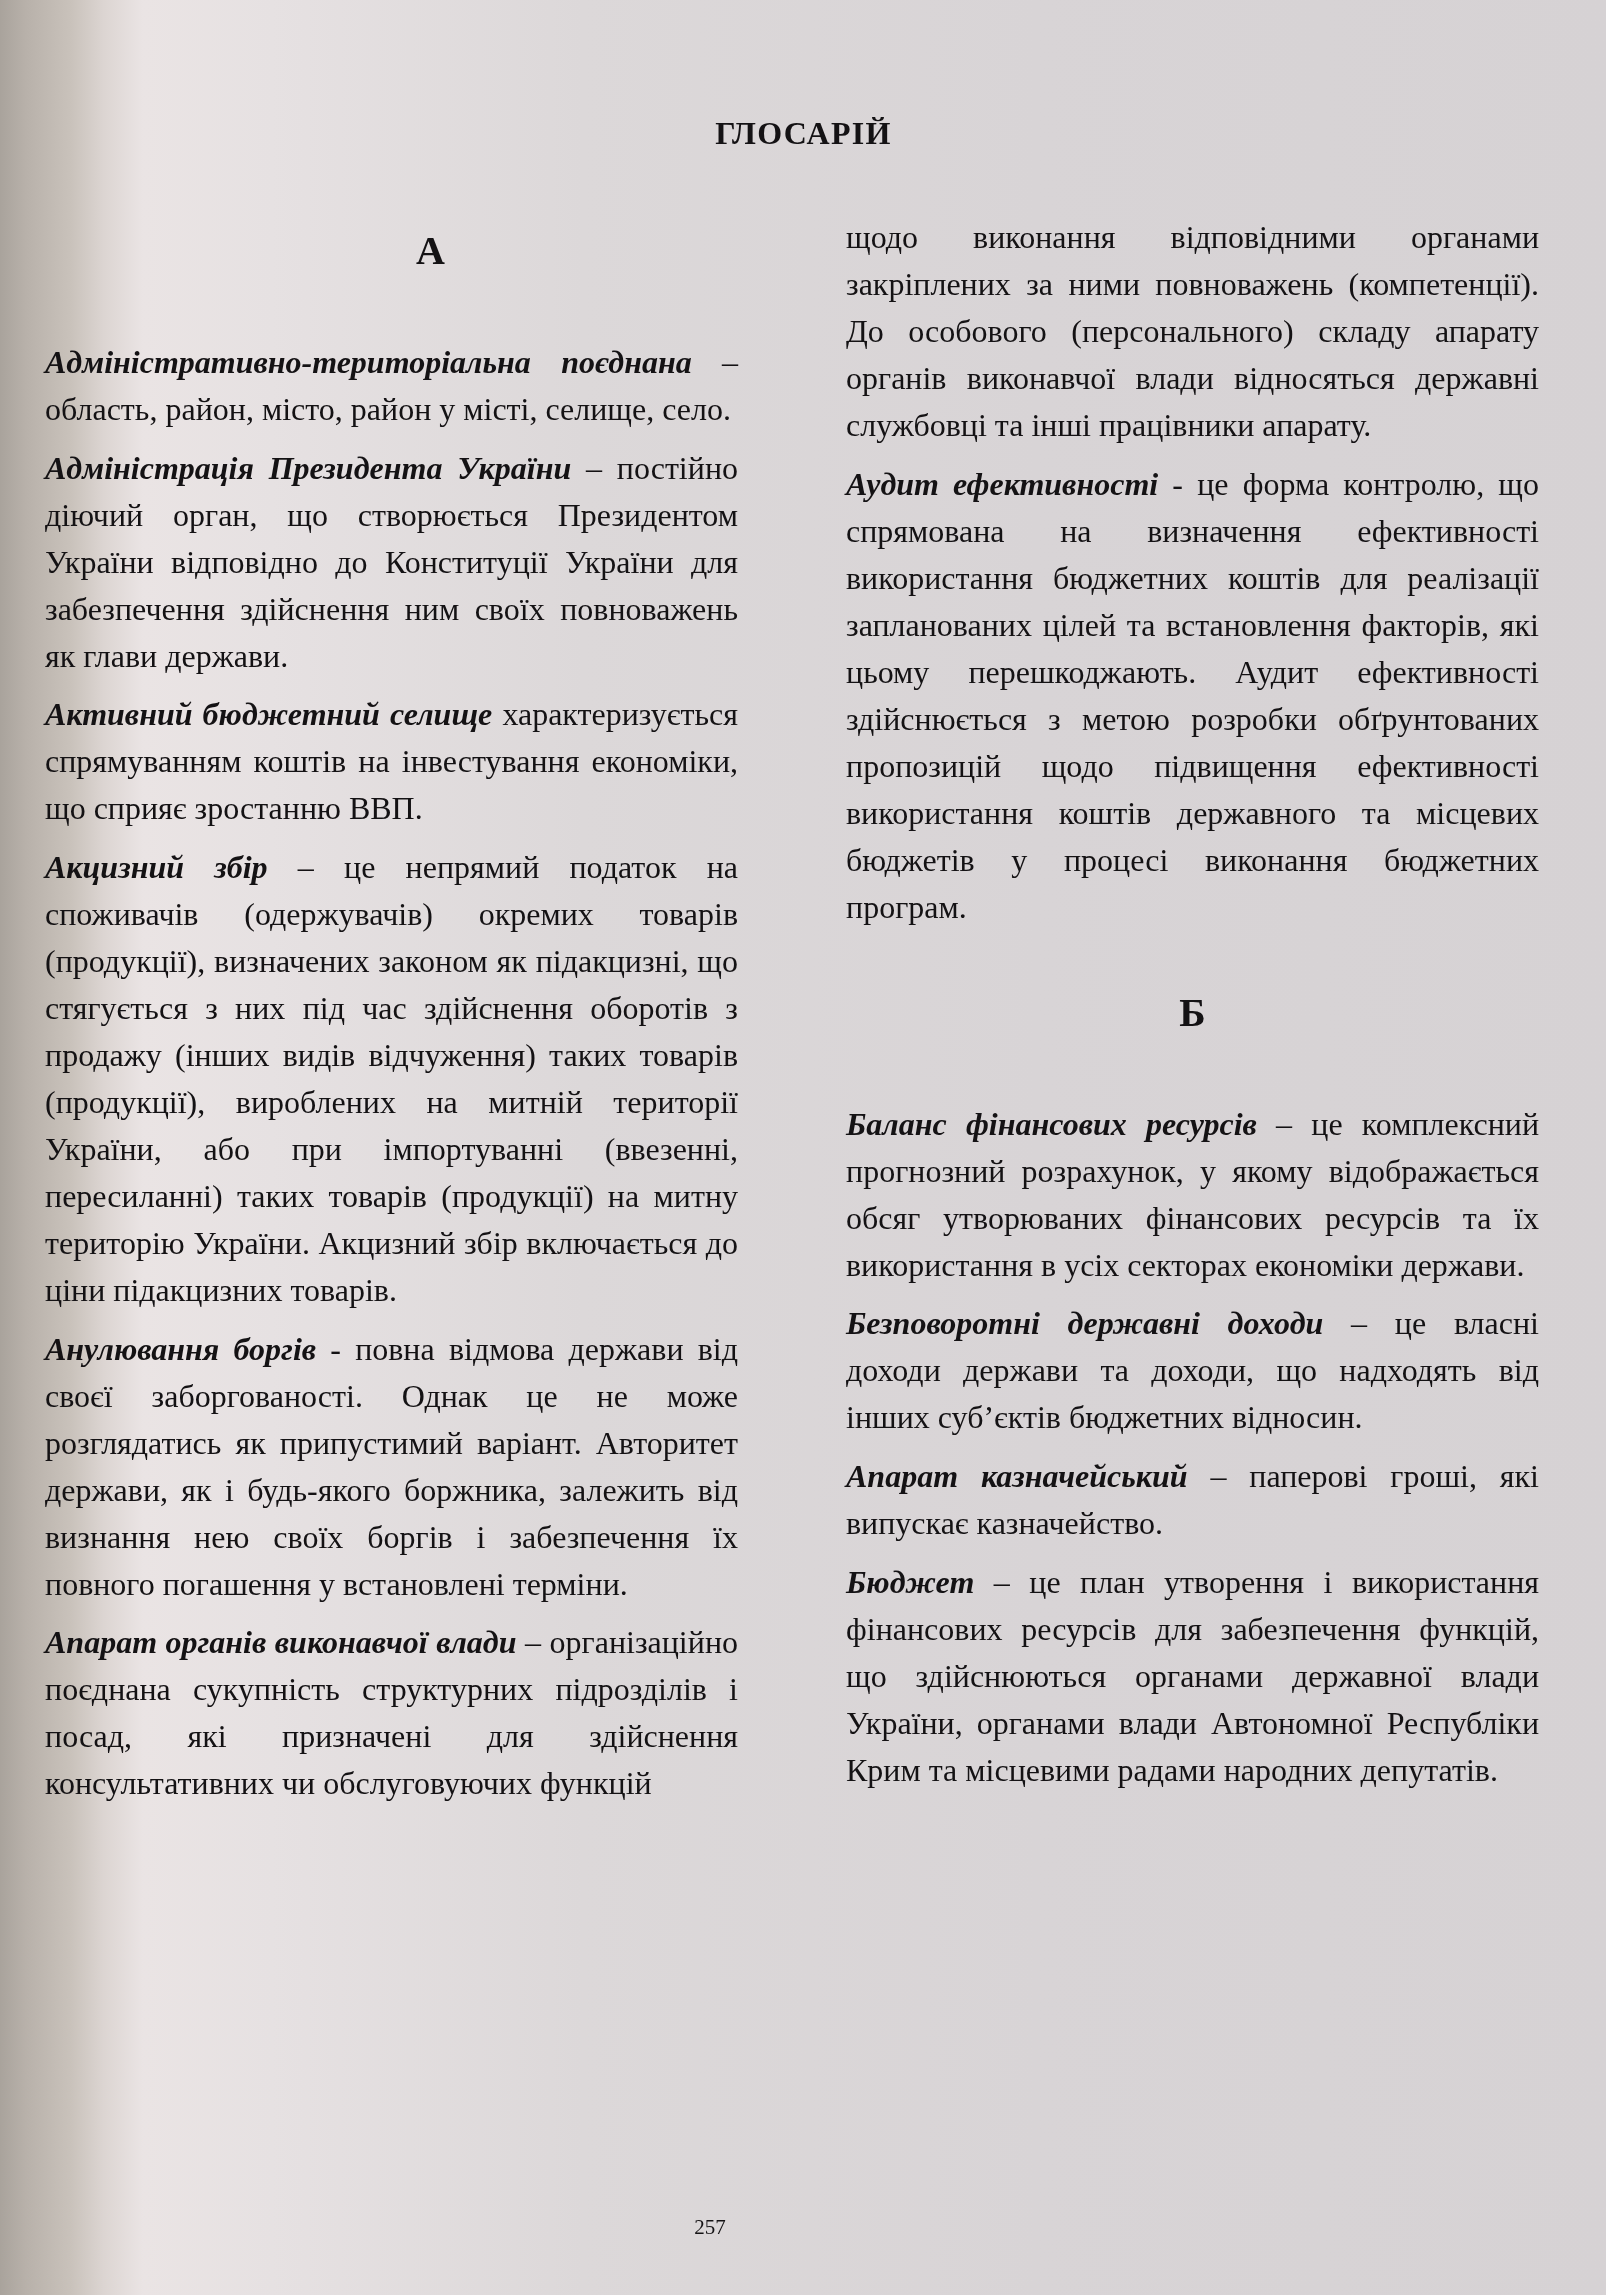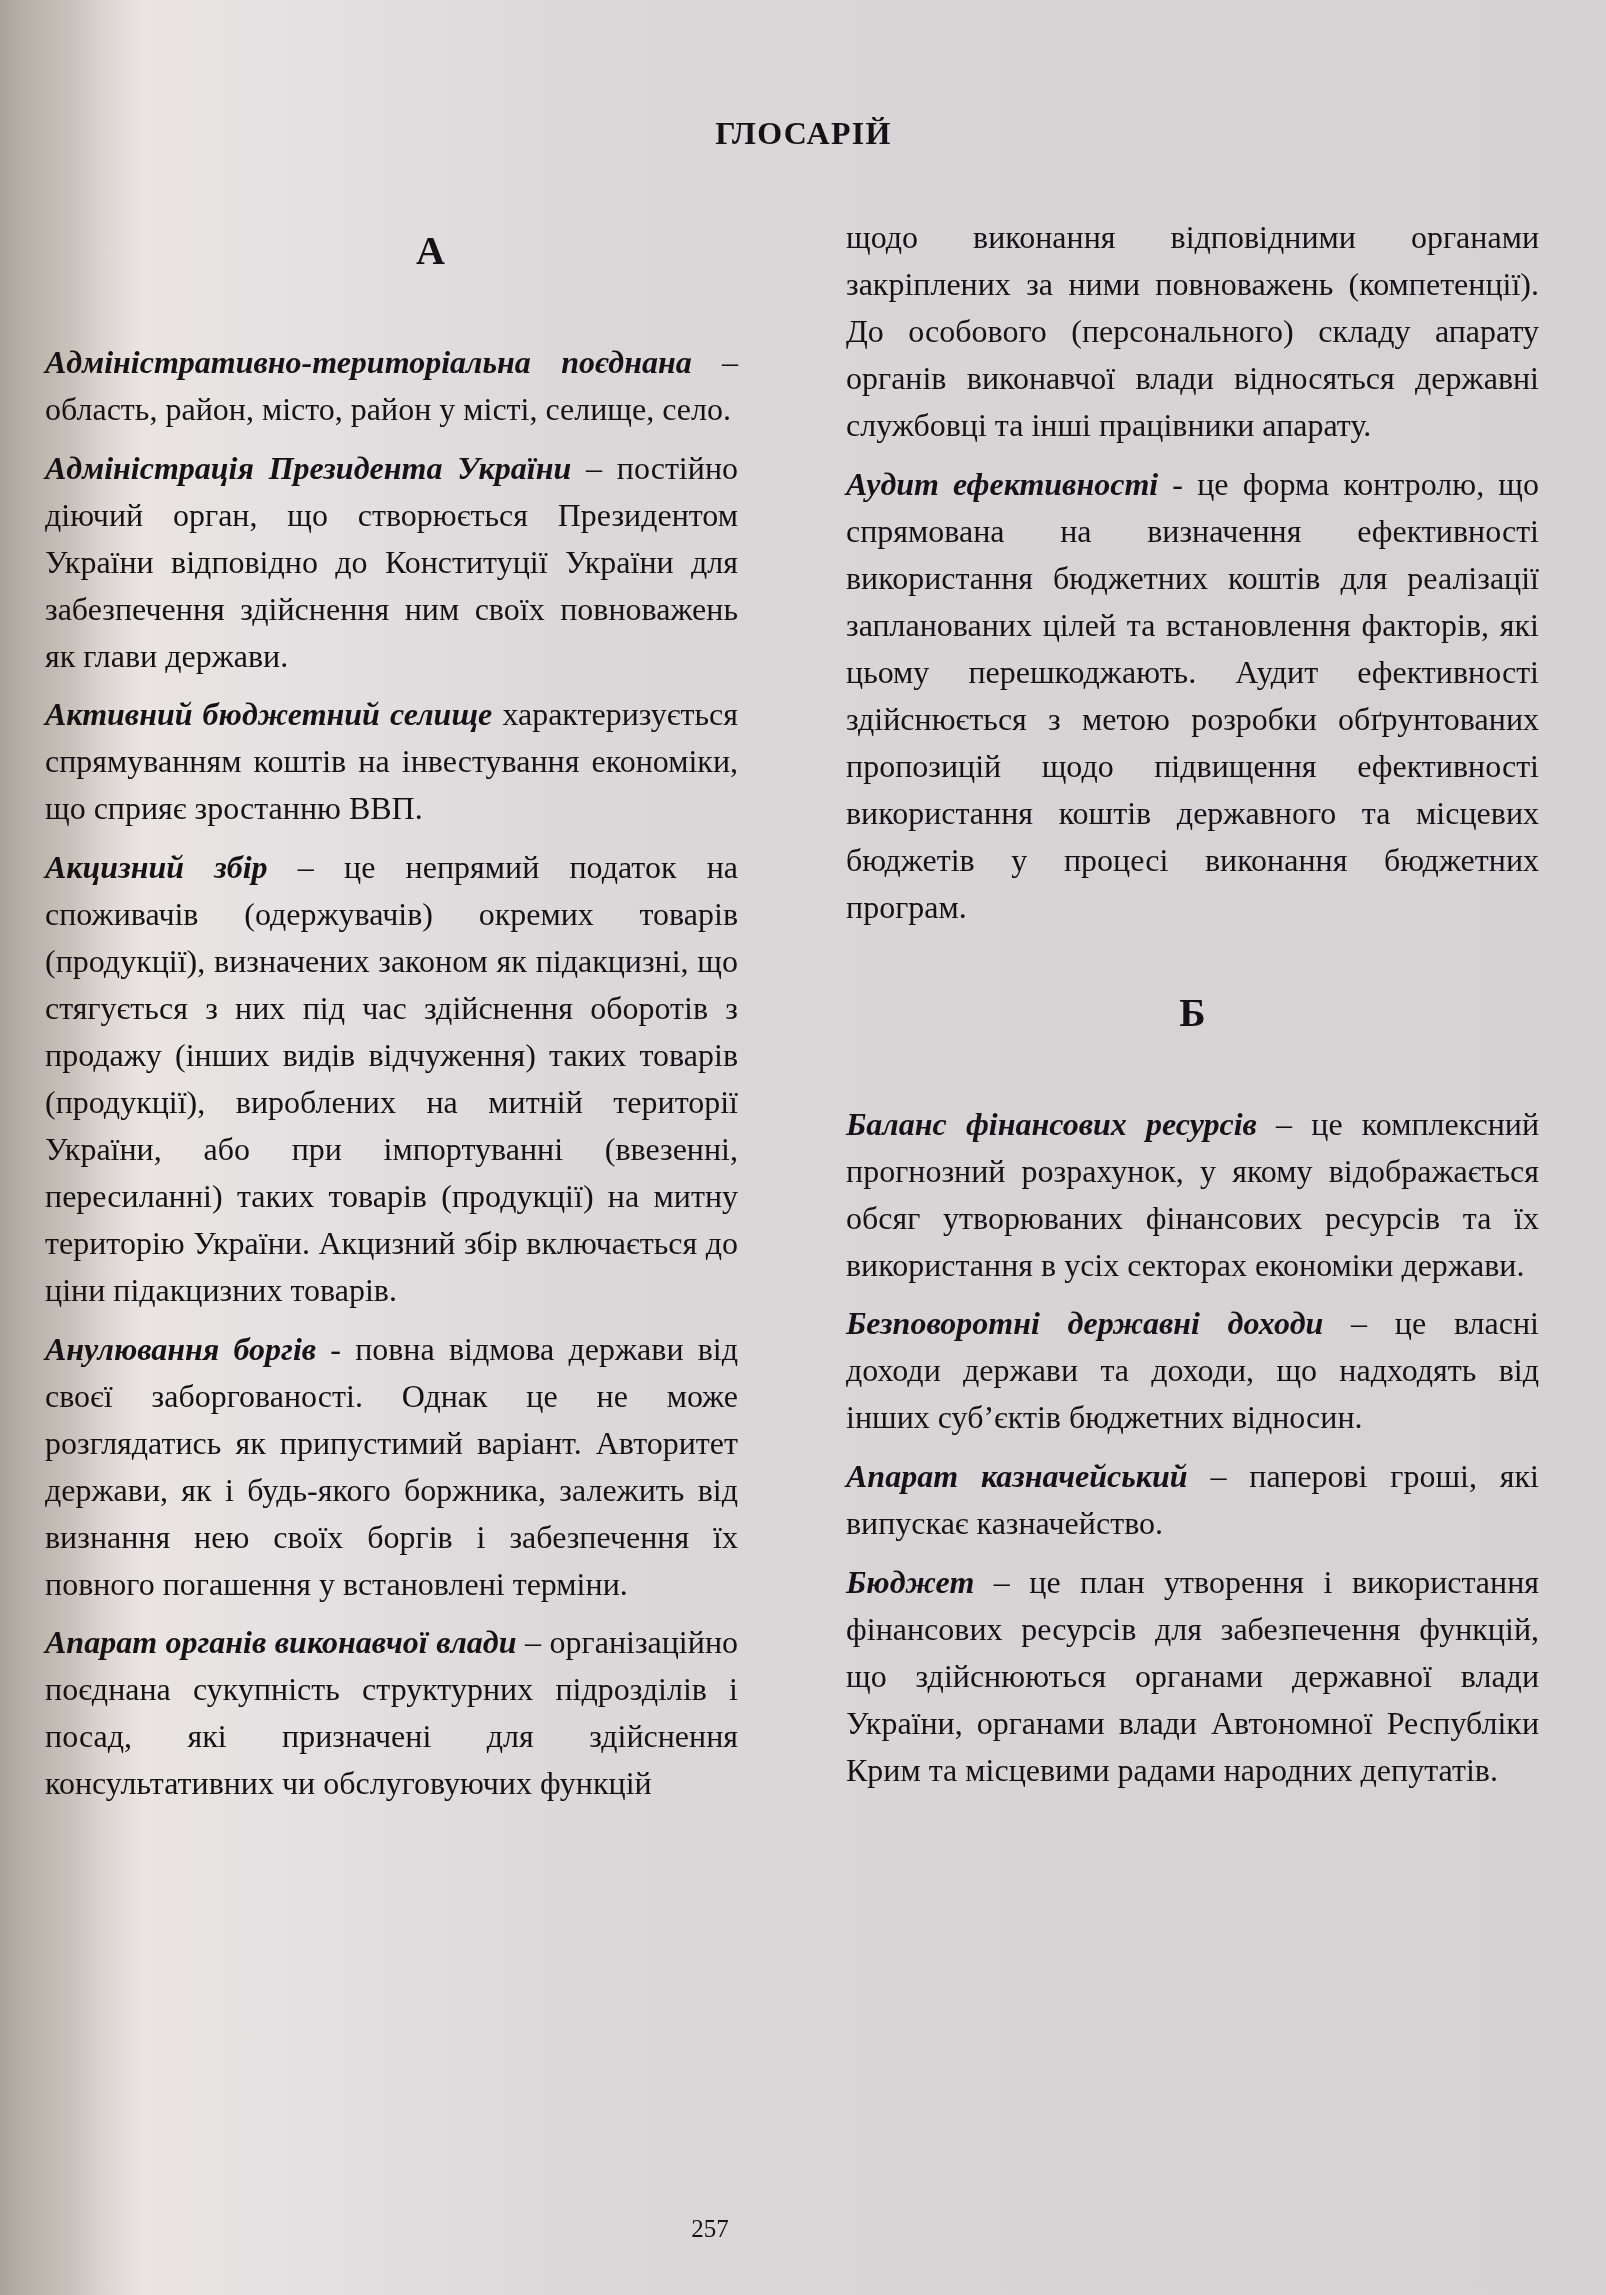--- a/index.html
+++ b/index.html
@@ -66,21 +66,21 @@
     .term {
       font-style: italic;
       font-weight: bold;
     }
     .page-number {
       position: absolute;
       top: 2215px;
       left: 0;
       width: 1420px;
       text-align: center;
-      font-size: 25px;
+      font-size: 21px;
     }
   </style>
 </head>
 <body>
 
 <div class="page">
 
   <div class="page-title">ГЛОСАРІЙ</div>
 
   <div class="column col-left">

